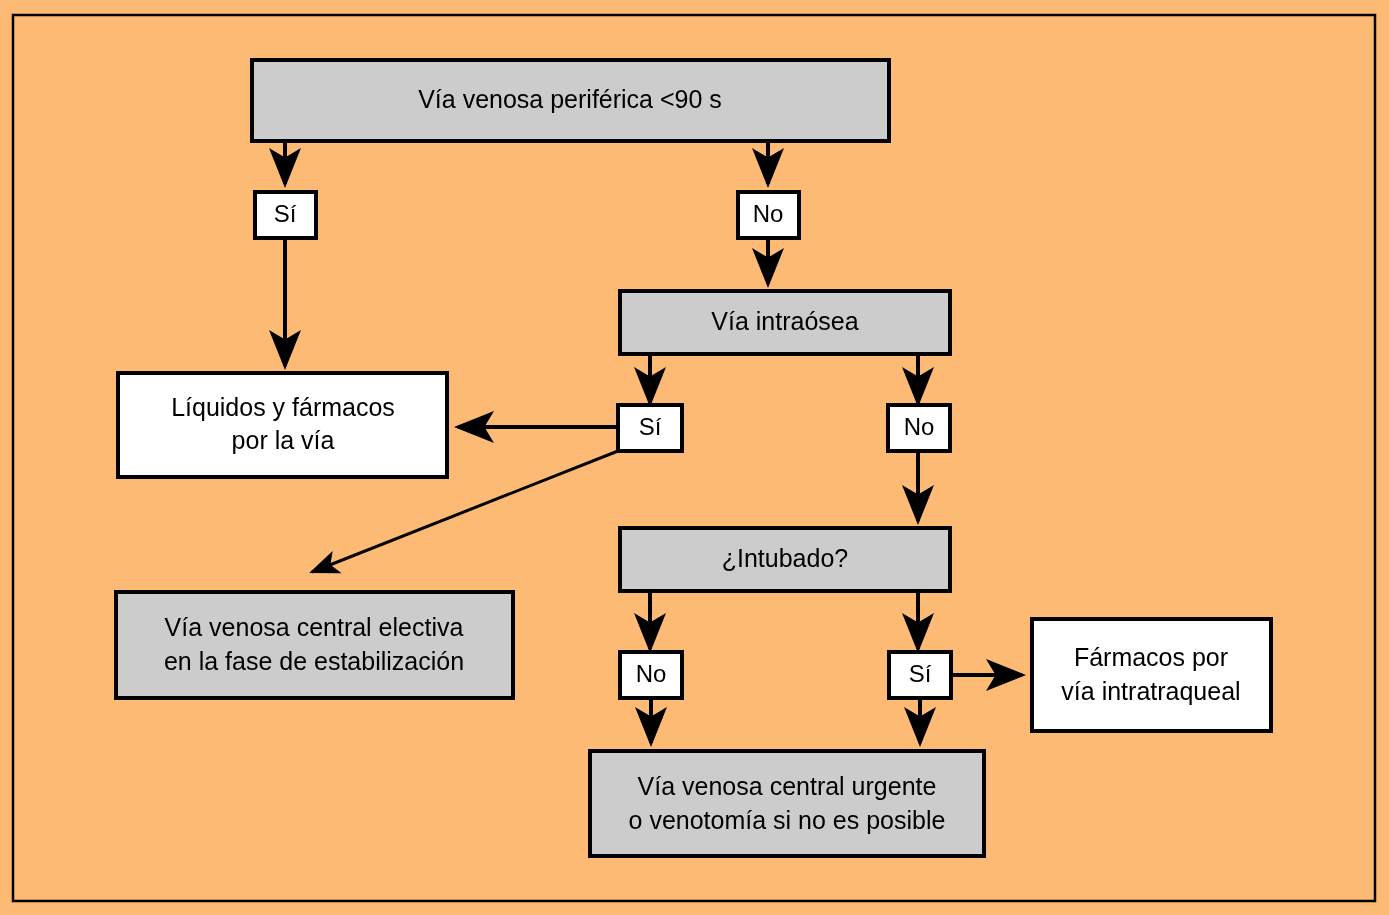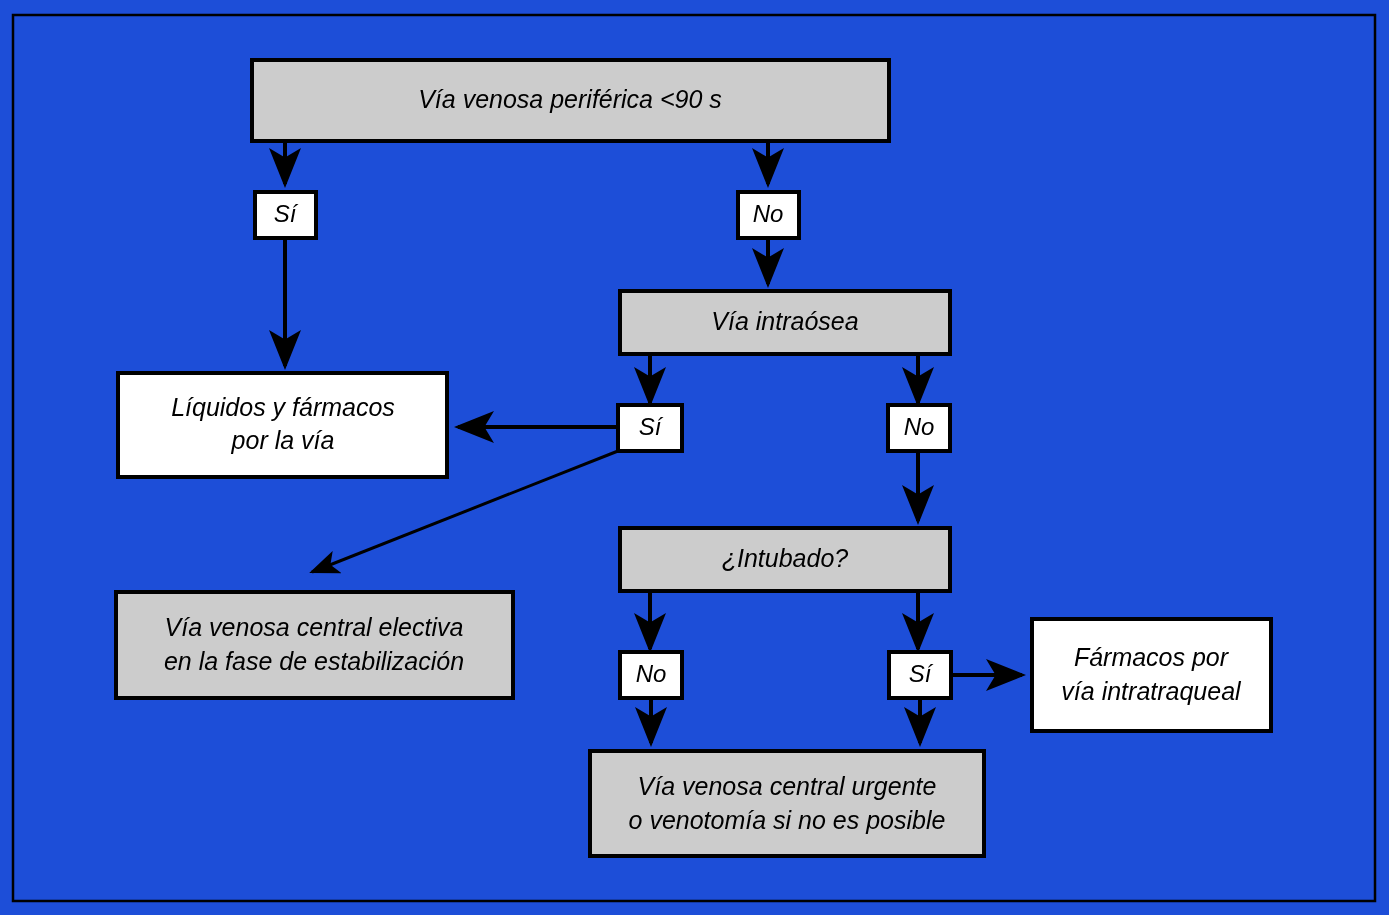--- a/index.html
+++ b/index.html
@@ -10,22 +10,21 @@
   body {
     width: 1389px;
     height: 915px;
     font-family: "Liberation Sans", sans-serif;
     overflow: hidden;
   }
   #flowchart-root {
     position: relative;
     width: 1389px;
     height: 915px;
-    background: #1d4ed8;
-    font-style: italic;
+    background: #fdba74;
   }
   svg.chart-svg {
     position: absolute;
     left: 0;
     top: 0;
     width: 1389px;
     height: 915px;
     display: block;
   }
   .node-text {

